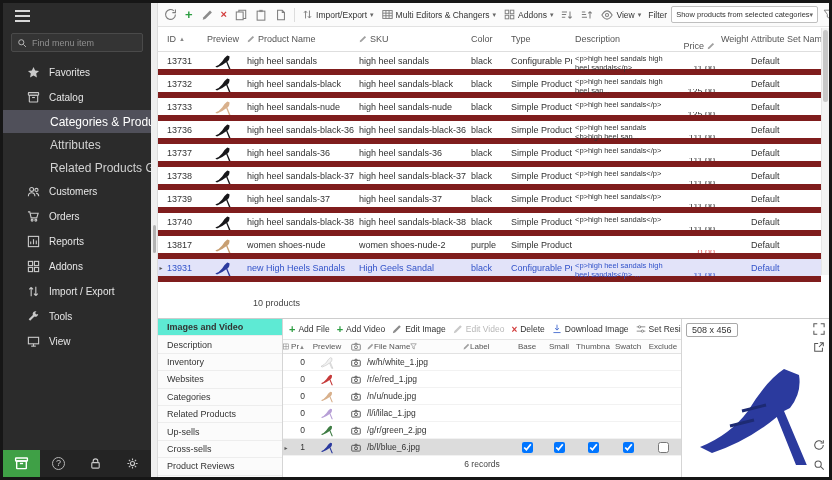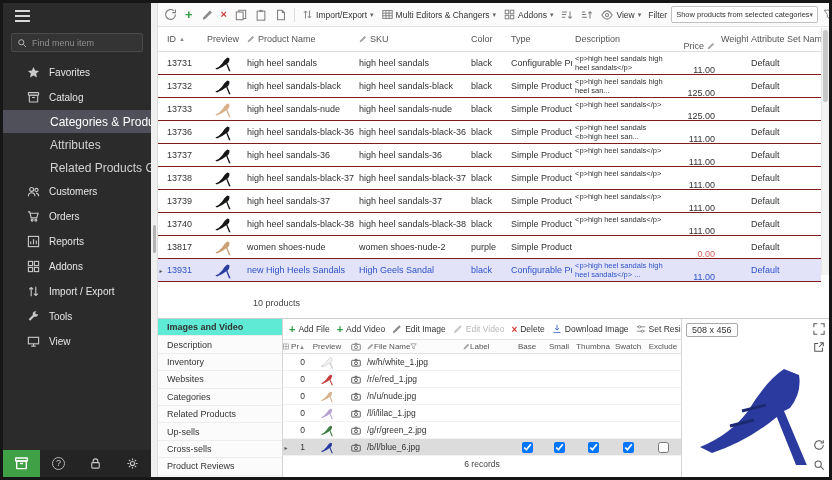--- a/index.html
+++ b/index.html
@@ -35,21 +35,21 @@
   .tbtn .glyph-plus{color:#2e9e43;font-size:13px;font-weight:bold;line-height:1;}
   .tbtn .glyph-x{color:#d23b3b;font-size:11px;font-weight:bold;line-height:1;}
   .caret{font-size:7px;color:#666;}
   .tsep{width:1px;height:14px;background:#ddd;margin:0 2px;flex:0 0 auto;}
   .tico{stroke:#7d7d7d;fill:none;stroke-width:1.2;}
   .select-box{display:flex;align-items:center;gap:0;height:17px;padding:0 4px;border:1px solid #bfbfbf;border-radius:2px;background:#fff;font-size:7.5px;color:#333;cursor:pointer;flex:0 0 auto;}
 
   
   .grid-header{flex:0 0 18px;display:flex;align-items:center;border-bottom:1px solid #dedede;padding-right:0;font-size:9px;color:#555;}
   .grid-body{flex:0 0 230px;padding-right:8px;overflow:hidden;}
-  .prow{display:flex;height:23px;border-bottom:1px solid #7f1d1d;font-size:9px;color:#333;cursor:pointer;}
+  .prow{display:flex;height:23px;border-bottom:6px solid #7f1d1d;font-size:9px;color:#333;cursor:pointer;}
   .prow.sel{background:#e2e3f9;color:#3152c9;}
   .pc{display:flex;align-items:center;padding:0 3px;overflow:hidden;white-space:nowrap;}
   .c-mk{width:6px;padding:0;font-size:6px;color:#555;justify-content:center;}
   .c-id{width:38px;}
   .c-prev{width:42px;justify-content:center;}
   .c-name{width:112px;}
   .c-sku{width:112px;}
   .c-color{width:40px;}
   .c-type{width:64px;}
   .c-desc{display:block;width:104px;font-size:7.5px;line-height:1.25;padding-top:2px;white-space:normal;height:23px;overflow:hidden;}

